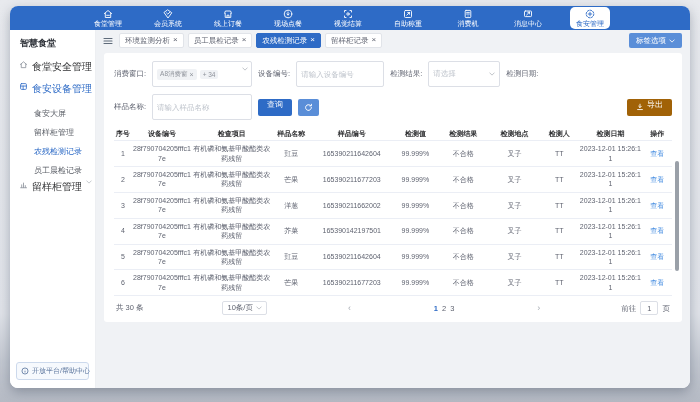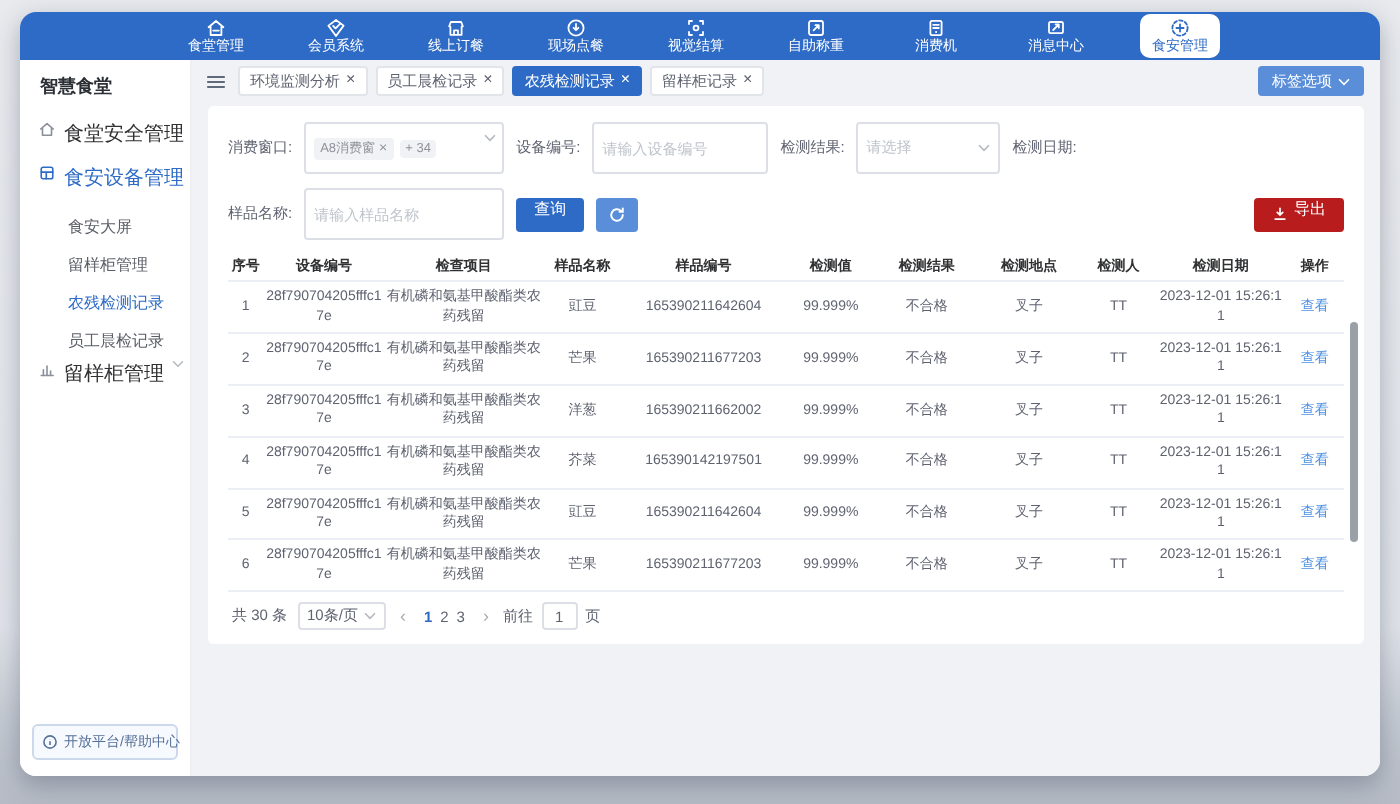--- a/index.html
+++ b/index.html
@@ -48,29 +48,29 @@
 .tag{background:#f0f2f5;border-radius:2px;font-size:6.5px;color:#8f939b;padding:1px 3px;display:flex;align-items:center;gap:2px;white-space:nowrap}
 .tag .x{cursor:pointer;font-size:7px}
 .chev-abs{position:absolute;right:3px;top:5px}
 .sel{width:72px;justify-content:space-between;cursor:pointer}
 .daterange{width:152px;gap:4px}
 .daterange .ph{font-size:7.5px;white-space:nowrap}
 .daterange .sep{color:#5f6370;font-size:7.5px}
 .btn{border:none;border-radius:2px;font-size:8px;color:#fff;padding:0 9px;height:17px;cursor:pointer;display:flex;gap:3px;font-family:Liberation Serif, serif}
 .btn-primary{background:#2e6bc6}
 .btn-reset{background:#5a8ed8;padding:0 6px}
-.btn-export{background:#b91c1c;margin-left:auto}
+.btn-export{background:#a16207;margin-left:auto}
 table{border-collapse:collapse;width:100%;margin-top:7px;table-layout:fixed}
 th{font-size:7px;color:#303133;font-weight:bold;padding:2px 1px;border-bottom:1px solid #ebeef5;text-align:center;line-height:1.3}
 td{font-size:7px;color:#5f6370;padding:3px 1px;border-bottom:1px solid #ebeef5;text-align:center;line-height:1.35;word-break:break-all}
 td.project{word-break:normal}
 a.view{color:#4a90e2;text-decoration:none;cursor:pointer;font-size:7px}
 .scrollbar{position:absolute;right:3px;top:108px;width:4px;height:138px;border-radius:2px}
 .scroll-thumb{width:4px;height:110px;background:#9aa0a8;border-radius:2px;cursor:pointer}
-.pager{display:flex;justify-content:flex-start;align-items:center;gap:5px;margin:5px 2px 2px;font-size:7.5px;color:#5f6370}
+.pager{display:flex;justify-content:space-between;align-items:center;gap:5px;margin:5px 2px 2px;font-size:7.5px;color:#5f6370}
 .psize{height:14px;border:1px solid #dcdfe6;border-radius:2px;display:flex;align-items:center;gap:3px;padding:0 4px;cursor:pointer}
 .parrow{color:#a6abb3;cursor:pointer;font-size:9px;padding:0 2px}
 .pnum{cursor:pointer;padding:0 2px;min-width:10px;text-align:center}
 .pnum.active{color:#2e6bc6;font-weight:bold}
 .jump input{width:18px;height:14px;border:1px solid #dcdfe6;border-radius:2px;text-align:center;font-size:7.5px;color:#5f6370;outline:none;margin:0 2px;font-family:inherit}
 svg{display:block}
 </style>
 </head>
 <body>
 

